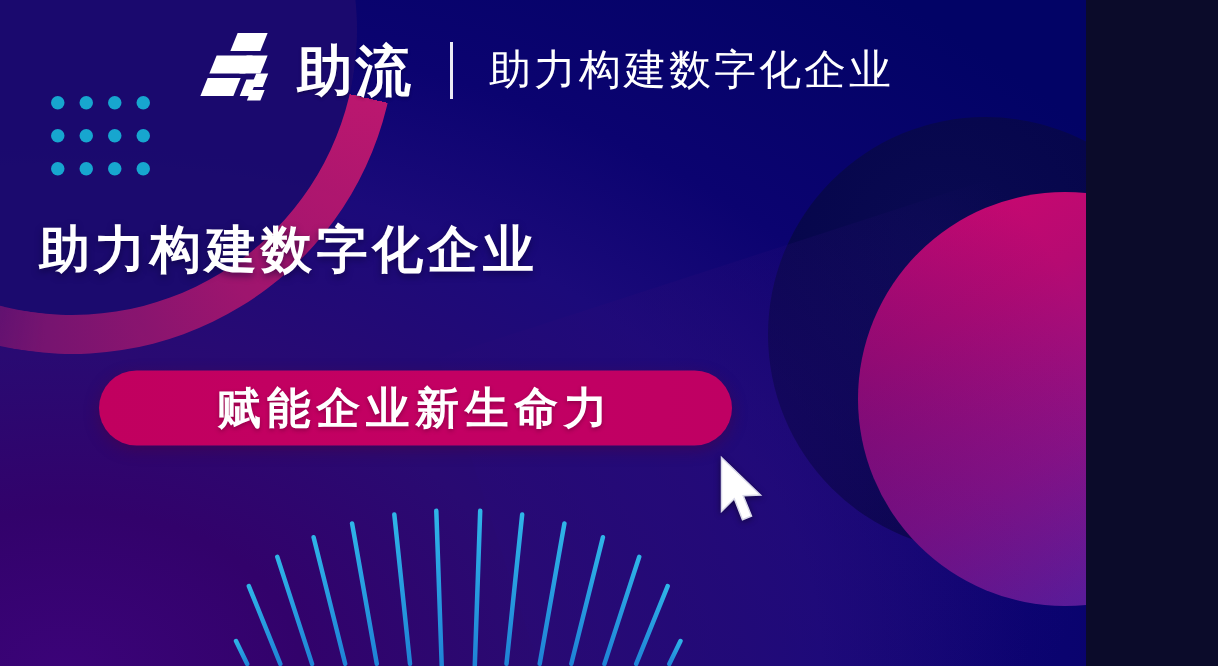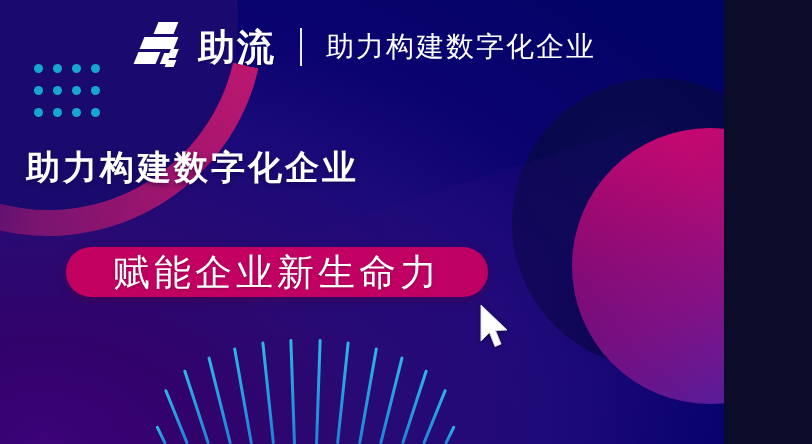--- a/index.html
+++ b/index.html
@@ -128,21 +128,21 @@
   
   .pill{
     position:absolute;left:66px;top:247px;
     width:422px;height:50px;
     border-radius:25px;
     background:linear-gradient(90deg,#c1005f 0%,#c30063 55%,#bf0063 100%);
     display:flex;align-items:center;justify-content:center;
     box-shadow:0 3px 10px rgba(90,0,45,.38);
   }
   .pill-text{
-    font-size:37px;font-weight:400;color:#ffffff;
+    font-size:29px;font-weight:700;color:#ffffff;
     letter-spacing:4px;line-height:1;
     font-family:"DejaVu Sans","Liberation Sans",sans-serif;
     text-shadow:0 1px 3px rgba(70,0,35,.4);
   }
 
   
   .cursor{
     position:absolute;left:478px;top:303px;
     width:34px;height:46px;
     filter:drop-shadow(0 1px 2px rgba(0,0,0,.45));

